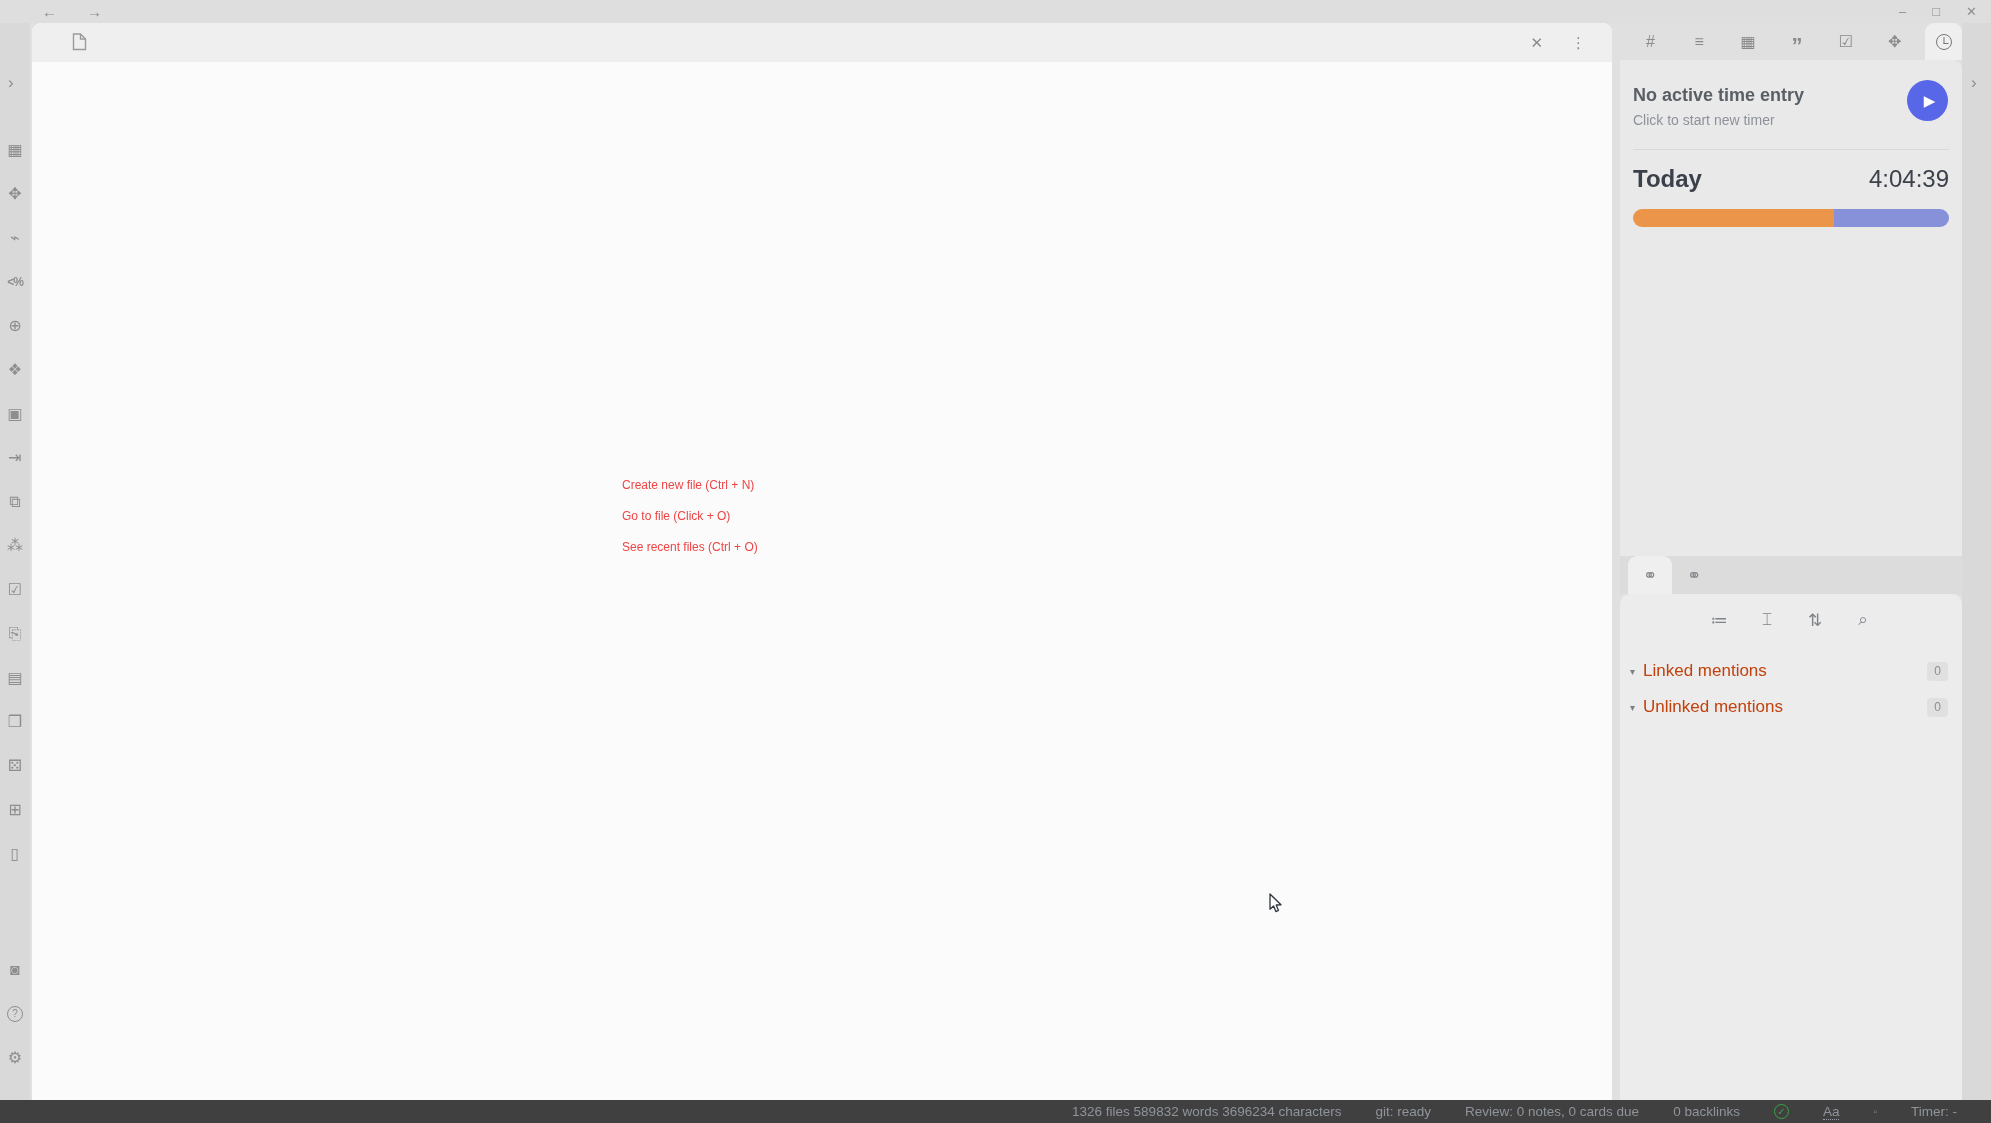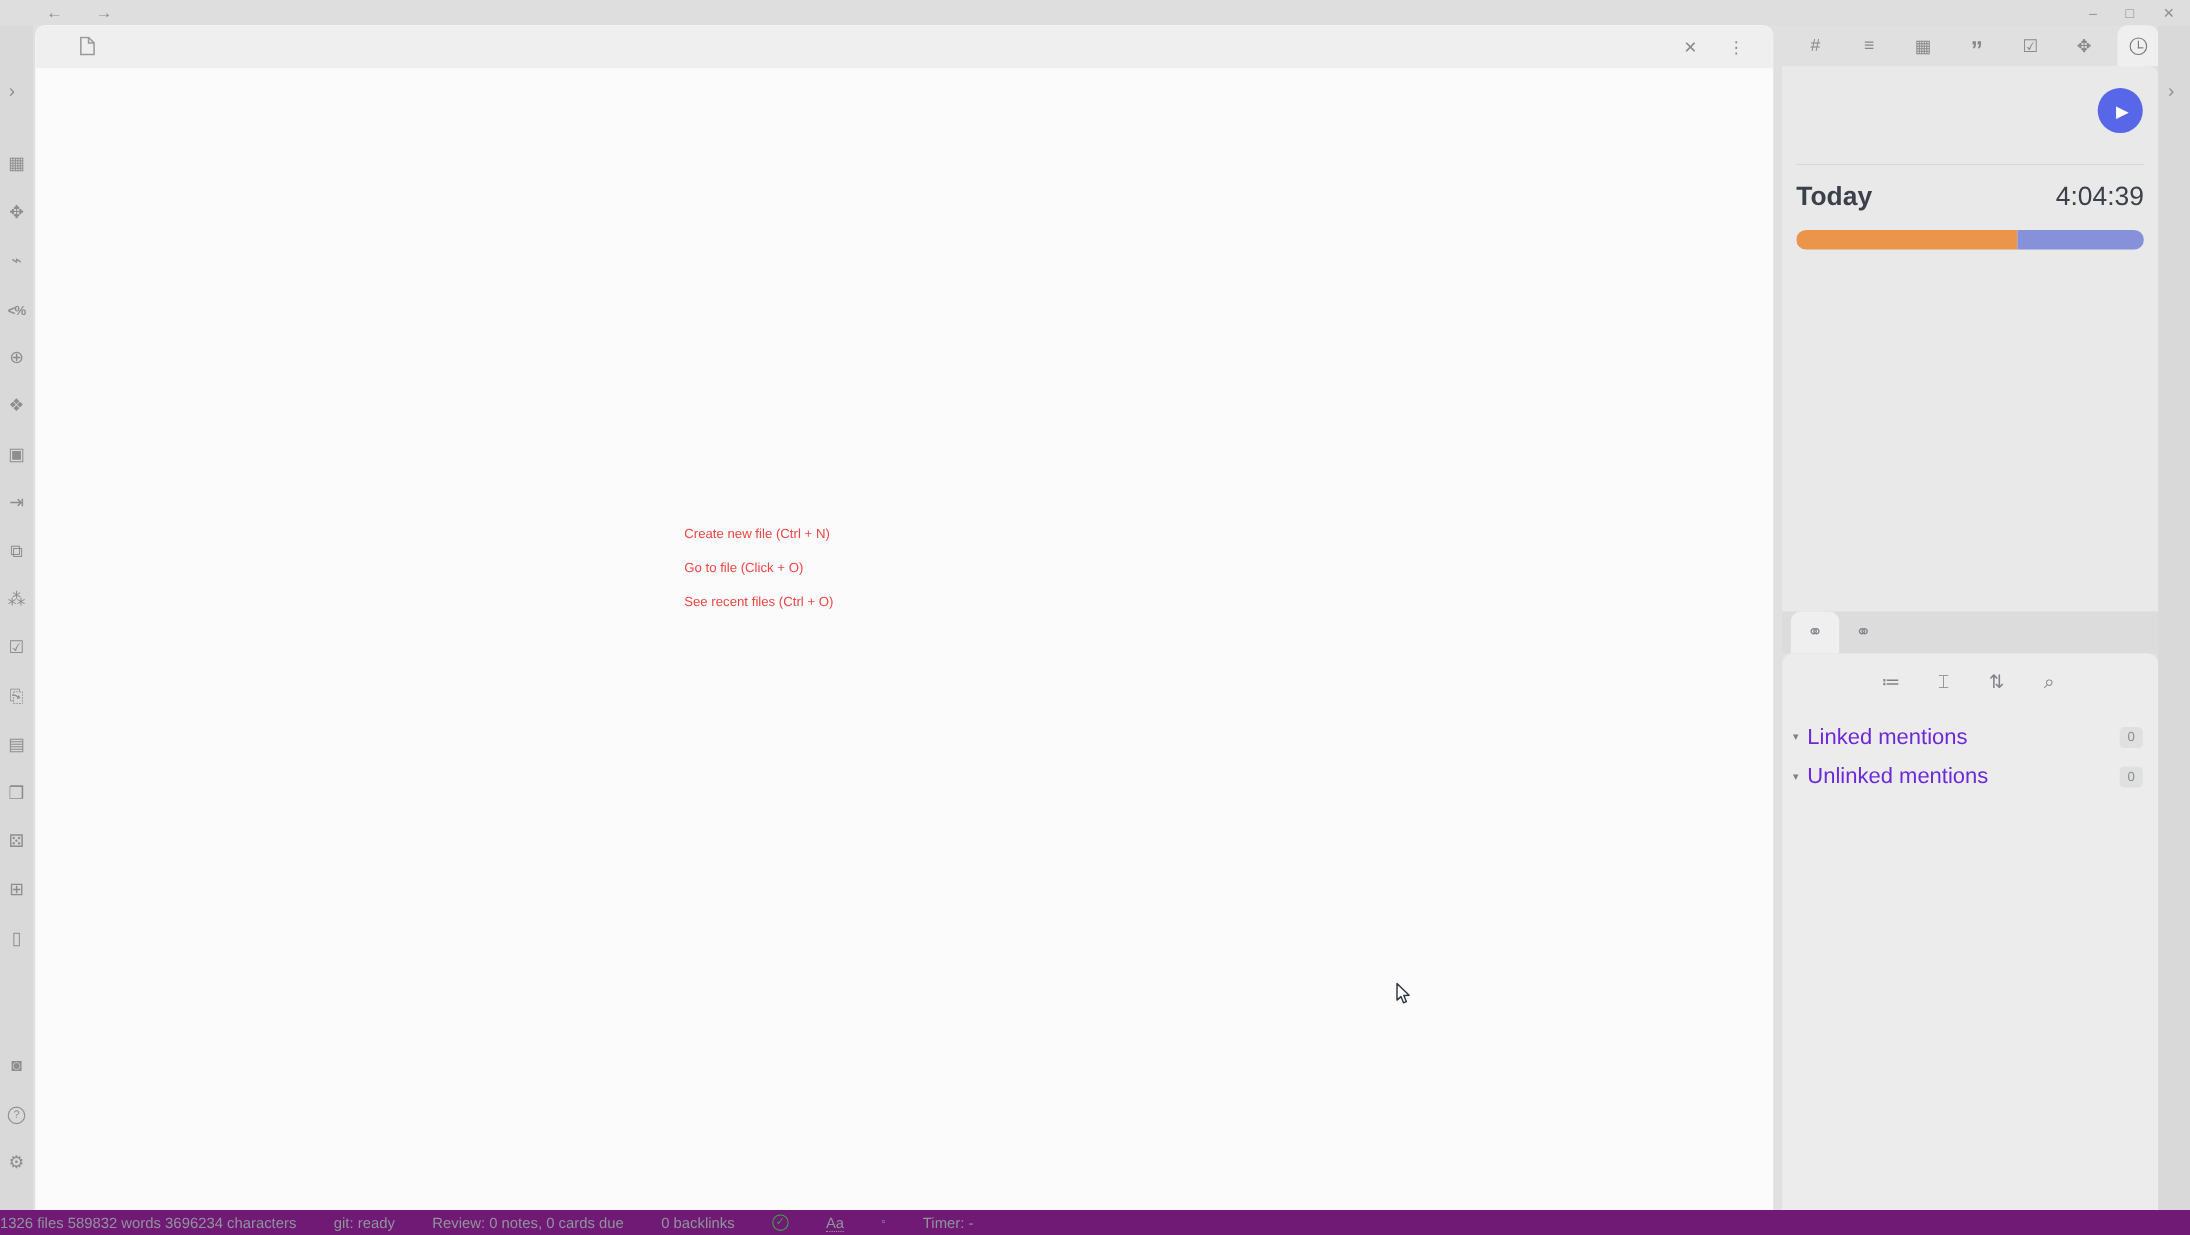--- a/index.html
+++ b/index.html
@@ -63,28 +63,28 @@
   .backlinks-strip { position:absolute; left:1620px; top:556px; width:342px; height:38px; background:#dcdcdc; }
   .backlinks-strip .tabs { display:flex; height:38px; padding-left:8px; }
   .bl-tab { width:44px; height:38px; display:flex; align-items:center; justify-content:center; color:#84888e; font-size:17px; border-radius:9px 9px 0 0; }
   .bl-tab.active { background:#efefef; }
   .backlinks-panel { position:absolute; left:1620px; top:594px; width:342px; height:506px; background:#ececec; border-radius:10px 10px 0 0; }
   .bl-toolbar { display:flex; justify-content:center; gap:26px; padding-top:16px; color:#7f848b; }
   .bl-toolbar span { font-size:17px; width:22px; text-align:center; cursor:pointer; }
   .mention-rows { margin-top:22px; }
   .mention-row { display:flex; align-items:center; height:36px; padding:0 14px 0 10px; cursor:pointer; }
   .tri { font-size:10px; color:#7d828a; margin-right:8px; }
-  .mention-label { font-size:20px; color:#6d28d9; flex:1; }
+  .mention-label { font-size:17px; color:#c2410c; flex:1; }
   .count-badge { background:#e0e0e0; border-radius:4px; min-width:21px; height:19px; display:flex; align-items:center; justify-content:center; font-size:12px; color:#8a8f96; }
 
   .right-edge { position:absolute; right:0; top:23px; width:29px; height:1077px; background:#d9d9d9; }
   .right-edge .chev { position:absolute; left:9px; top:50px; font-size:17px; color:#8e8e8e; }
 
   
-  .statusbar { position:absolute; left:0; top:1100px; width:1991px; height:23px; background:#701a75; display:flex; align-items:center; justify-content:flex-start; gap:34px; padding-right:34px; font-size:13.5px; color:#8f949b; }
+  .statusbar { position:absolute; left:0; top:1100px; width:1991px; height:23px; background:#404040; display:flex; align-items:center; justify-content:flex-end; gap:34px; padding-right:34px; font-size:13.5px; color:#8f949b; }
   .statusbar .item { white-space:nowrap; }
   .check-circle { width:15px; height:15px; border:1.5px solid #3aa346; border-radius:50%; color:#3aa346; font-size:10px; display:flex; align-items:center; justify-content:center; }
   .aa-item { border-bottom:1px dotted #9aa0a6; }
   .sq-item { font-size:10px; }
 
   .cursor { position:absolute; left:1266px; top:893px; pointer-events:none; }
 </style>
 </head>
 <body>
 
@@ -160,20 +160,24 @@
     <span class="side-tab quote-glyph">”</span>
     <span class="side-tab">☑</span>
     <span class="side-tab">✥</span>
     <span class="side-tab active">
         <span class="clock-face"></span>
       </span>
   </div>
 </div>
 
 <div class="timer-panel">
+  <div class="timer-head">
+    <div class="timer-no-active">No active time entry</div>
+    <div class="timer-hint">Click to start new timer</div>
+  </div>
   <div class="play-btn">
     <span>▶</span>
   </div>
   <div class="timer-divider"></div>
   <div class="today-row">
     <span class="today-label">Today</span>
     <span class="today-total">4:04:39</span>
   </div>
   <div class="today-bar">
     <div class="bar-seg" style="background-color: rgb(234, 149, 73); flex-grow: 0.636;"></div>

